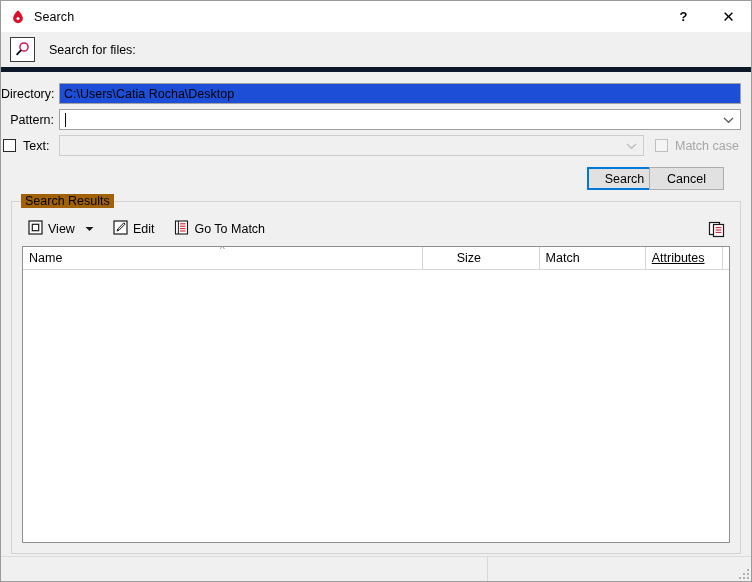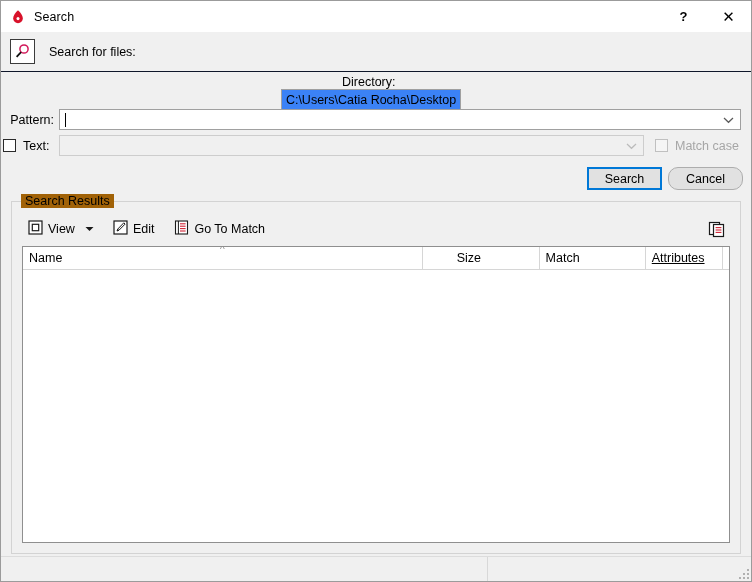--- a/index.html
+++ b/index.html
@@ -67,21 +67,21 @@
     font-family: "Liberation Sans", sans-serif;
     padding: 0;
   }
   .tb-btn.help { font-weight: bold; font-size: 13px; }
   .tb-btn.close { font-size: 15px; }
 
   
   .header-strip {
     height: 40px;
     background: #f0f0f0;
-    border-bottom: 1px solid #0f172a;
+    border-bottom: 5px solid #0f172a;
     display: flex;
     align-items: center;
     padding-left: 9px;
     flex: 0 0 auto;
     box-sizing: border-box;
   }
   .header-iconbox {
     width: 25px;
     height: 25px;
     border: 1px solid #3b3b3b;
@@ -139,21 +139,21 @@
     display: inline-block;
   }
   .checkbox.disabled {
     border-color: #c0c0c0;
     background: #f5f5f5;
   }
   .textfield {
     flex: 1 1 auto;
     height: 21px;
     border: 1px solid #a0a0a0;
-    background: #3b82f6;
+    background: #1d4ed8;
     box-sizing: border-box;
     display: flex;
     align-items: center;
     padding: 0 4px;
     font-size: 12.5px;
     color: #000;
     position: relative;
   }
   .combofield {
     flex: 1 1 auto;
@@ -375,21 +375,21 @@
       <svg width="19" height="19" viewBox="0 0 19 19">
         <circle cx="11" cy="7" r="4.1" fill="none" stroke="#d2185a" stroke-width="1.5"></circle>
         <line x1="8.1" y1="10.1" x2="3.6" y2="14.8" stroke="#101010" stroke-width="1.8"></line>
       </svg>
     </span>
     <span class="header-label">Search for files:</span>
   </div>
 
   <div class="body-area">
 
-    <div class="form-row" style="top:3px;flex-direction:column;">
+    <div class="form-row" style="top:11px;">
       <label class="row-label">Directory:</label>
       <div class="textfield">
         <span title="C:\Users\Catia Rocha\Desktop">C:\Users\Catia Rocha\Desktop</span>
       </div>
     </div>
 
     <div class="form-row" style="top:37px;">
       <label class="row-label">Pattern:</label>
       <div class="combofield">
         <span class="caret"></span>
@@ -415,21 +415,21 @@
           </svg>
         </span>
       </div>
       <span class="match-case">
         <span class="checkbox disabled"></span>
         <span>Match case</span>
       </span>
     </div>
 
     <button class="btn primary" style="position:absolute; left:586px; top:95px; width:75px;">Search</button>
-    <button class="btn" style="position:absolute; left:667px; top:95px; width:75px;border-radius:10px;">Cancel</button>
+    <button class="btn" style="position:absolute; left:648px; top:95px; width:75px;">Cancel</button>
 
     <div class="groupbox" style="left:10px; right:10px; top:129px; bottom:2px;">
       <span class="groupbox-title">Search Results</span>
 
       <div class="res-toolbar">
 
         <button class="tool-btn">
           <span>
             <svg width="15" height="15" viewBox="0 0 15 15">
               <rect x="1" y="1" width="13" height="13" fill="#ffffff" stroke="#1a1a1a" stroke-width="1.2"></rect>

